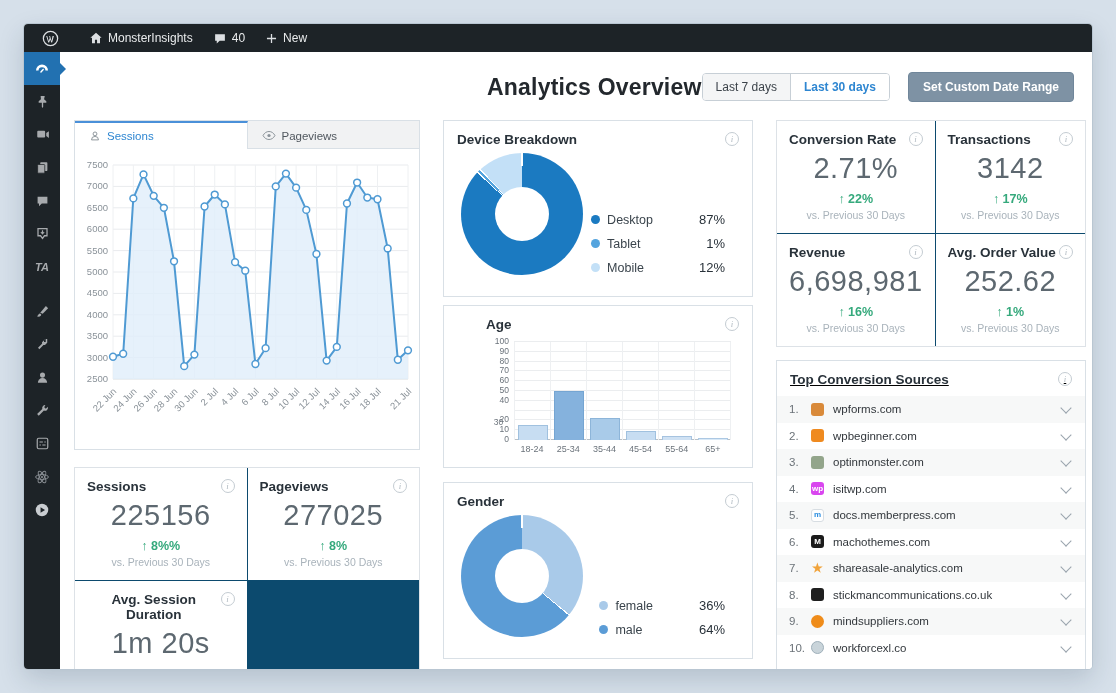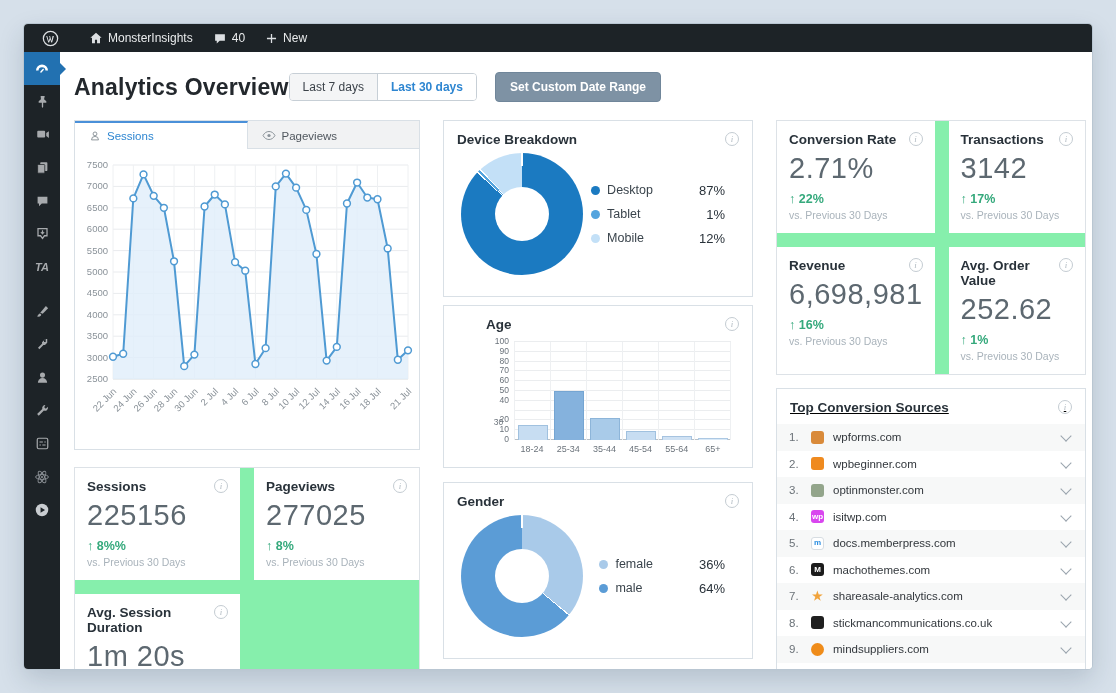--- a/index.html
+++ b/index.html
@@ -19,21 +19,21 @@
   .sidebar { width:36px; background:#1d2327; flex:none; display:flex; flex-direction:column; padding-top:0; }
   .sb-item { height:33px; display:flex; align-items:center; justify-content:center; position:relative; cursor:pointer; }
   .sb-item svg { display:block; }
   .sb-item.active { background:#2271b1; }
   .sb-item.active:after { content:""; position:absolute; left:36px; top:50%; margin-top:-6px; z-index:5;
                           border:6px solid transparent; border-left-color:#2271b1; }
   .sb-gap { height:12px; }
   .sb-ta { color:#a7aaad; font-size:11px; font-weight:bold; font-style:italic; }
   
   .content { flex:1; background:#fff; overflow:hidden; padding:0 0 0 8px; }
-  .page-header { display:flex; align-items:center; justify-content:flex-start; padding:20px 18px 18px 6px; }
+  .page-header { display:flex; align-items:center; justify-content:flex-end; padding:20px 18px 18px 6px; }
   .page-title { font-size:23px; font-weight:bold; color:#23282d; letter-spacing:.2px; }
   .header-right { display:flex; align-items:center; gap:18px; }
   .segmented { display:flex; border:1px solid #c7cfd6; border-radius:4px; overflow:hidden; font-size:12px; }
   .seg { padding:6px 13px; cursor:pointer; }
   .seg-7 { background:#f4f5f6; color:#3c434a; border-right:1px solid #c7cfd6; }
   .seg-30 { background:#fff; color:#2e86d1; font-weight:bold; }
   .custom-btn { background:#7e92a4; border:1px solid #70869a; color:#fff; font-weight:bold; font-size:12px;
                 padding:7px 14px; border-radius:4px; cursor:pointer; }
   .main-grid { display:grid; grid-template-columns:346px 310px 310px; column-gap:23px; align-items:start; padding-left:6px; }
   .panel { background:#fff; border:1px solid #d9e0e6; }
@@ -45,30 +45,30 @@
           font-family:"Liberation Serif",serif; font-style:italic; cursor:pointer; }
   .info:before { content:"i"; }
   
   .tabs { display:flex; }
   .tab { flex:1; height:28px; display:flex; align-items:center; gap:6px; padding-left:14px;
          font-size:11.5px; cursor:pointer; }
   .tab.active { background:#fff; color:#2e86d1; border-top:2px solid #4a90d9; border-right:1px solid #d9e0e6; }
   .tab.inactive { background:#f1f2f3; color:#50575e; border-bottom:1px solid #d9e0e6; border-top:2px solid #f1f2f3; }
   .chart-wrap { padding:4px 4px 0 2px; }
   
-  .metric-grid { display:grid; grid-template-columns:1fr 1fr; gap:14px; background:#86efac; border:1px solid #dde2e7; }
+  .metric-grid { display:grid; grid-template-columns:1fr 1fr; gap:1px; background:#0c4a6e; border:1px solid #dde2e7;text-align:center; }
   .metric-card { background:#fff; padding:11px 12px 12px; }
   .m-head { display:flex; justify-content:space-between; align-items:flex-start; }
   .m-title { font-size:13.5px; font-weight:bold; color:#29323a; }
   .m-value { font-size:29px; color:#5d6870; margin-top:5px; letter-spacing:.5px; font-weight:400; }
   .m-trend { margin-top:7px; font-size:12.5px; font-weight:bold; color:#35a97c; }
   .m-compare { margin-top:3px; font-size:10.5px; color:#a9b3bb; }
   .mt17 { margin-top:17px; } .mt13 { margin-top:13px; } .mb8 { margin-bottom:8px; } .mb14 { margin-bottom:14px;padding-left:42px; }
   
-  .donut-row { display:flex; align-items:center; padding:6px 6px 10px 4px; }
+  .donut-row { display:flex; align-items:flex-end; padding:6px 6px 10px 4px; }
   .donut { width:122px; height:122px; border-radius:50%; position:relative; flex:none; }
   .donut .hole { position:absolute; inset:34px; border-radius:50%; background:#fff; }
   .legend { margin-left:auto; margin-right:8px; display:grid; grid-template-columns:auto auto; column-gap:46px; row-gap:9px; align-items:center; }
   .lg-label { display:flex; align-items:center; gap:7px; font-size:12.5px; color:#3a444c; }
   .lg-dot { width:9px; height:9px; border-radius:50%; flex:none; }
   .lg-val { font-size:13px; color:#29323a; text-align:right; }
   
   .age-chart { margin:10px 4px 2px 2px; }
   .age-plot { position:relative; height:98px; margin-left:26px; margin-right:4px; }
   .age-grid { position:absolute; left:0; right:0; height:1px; background:#ebedef; }

